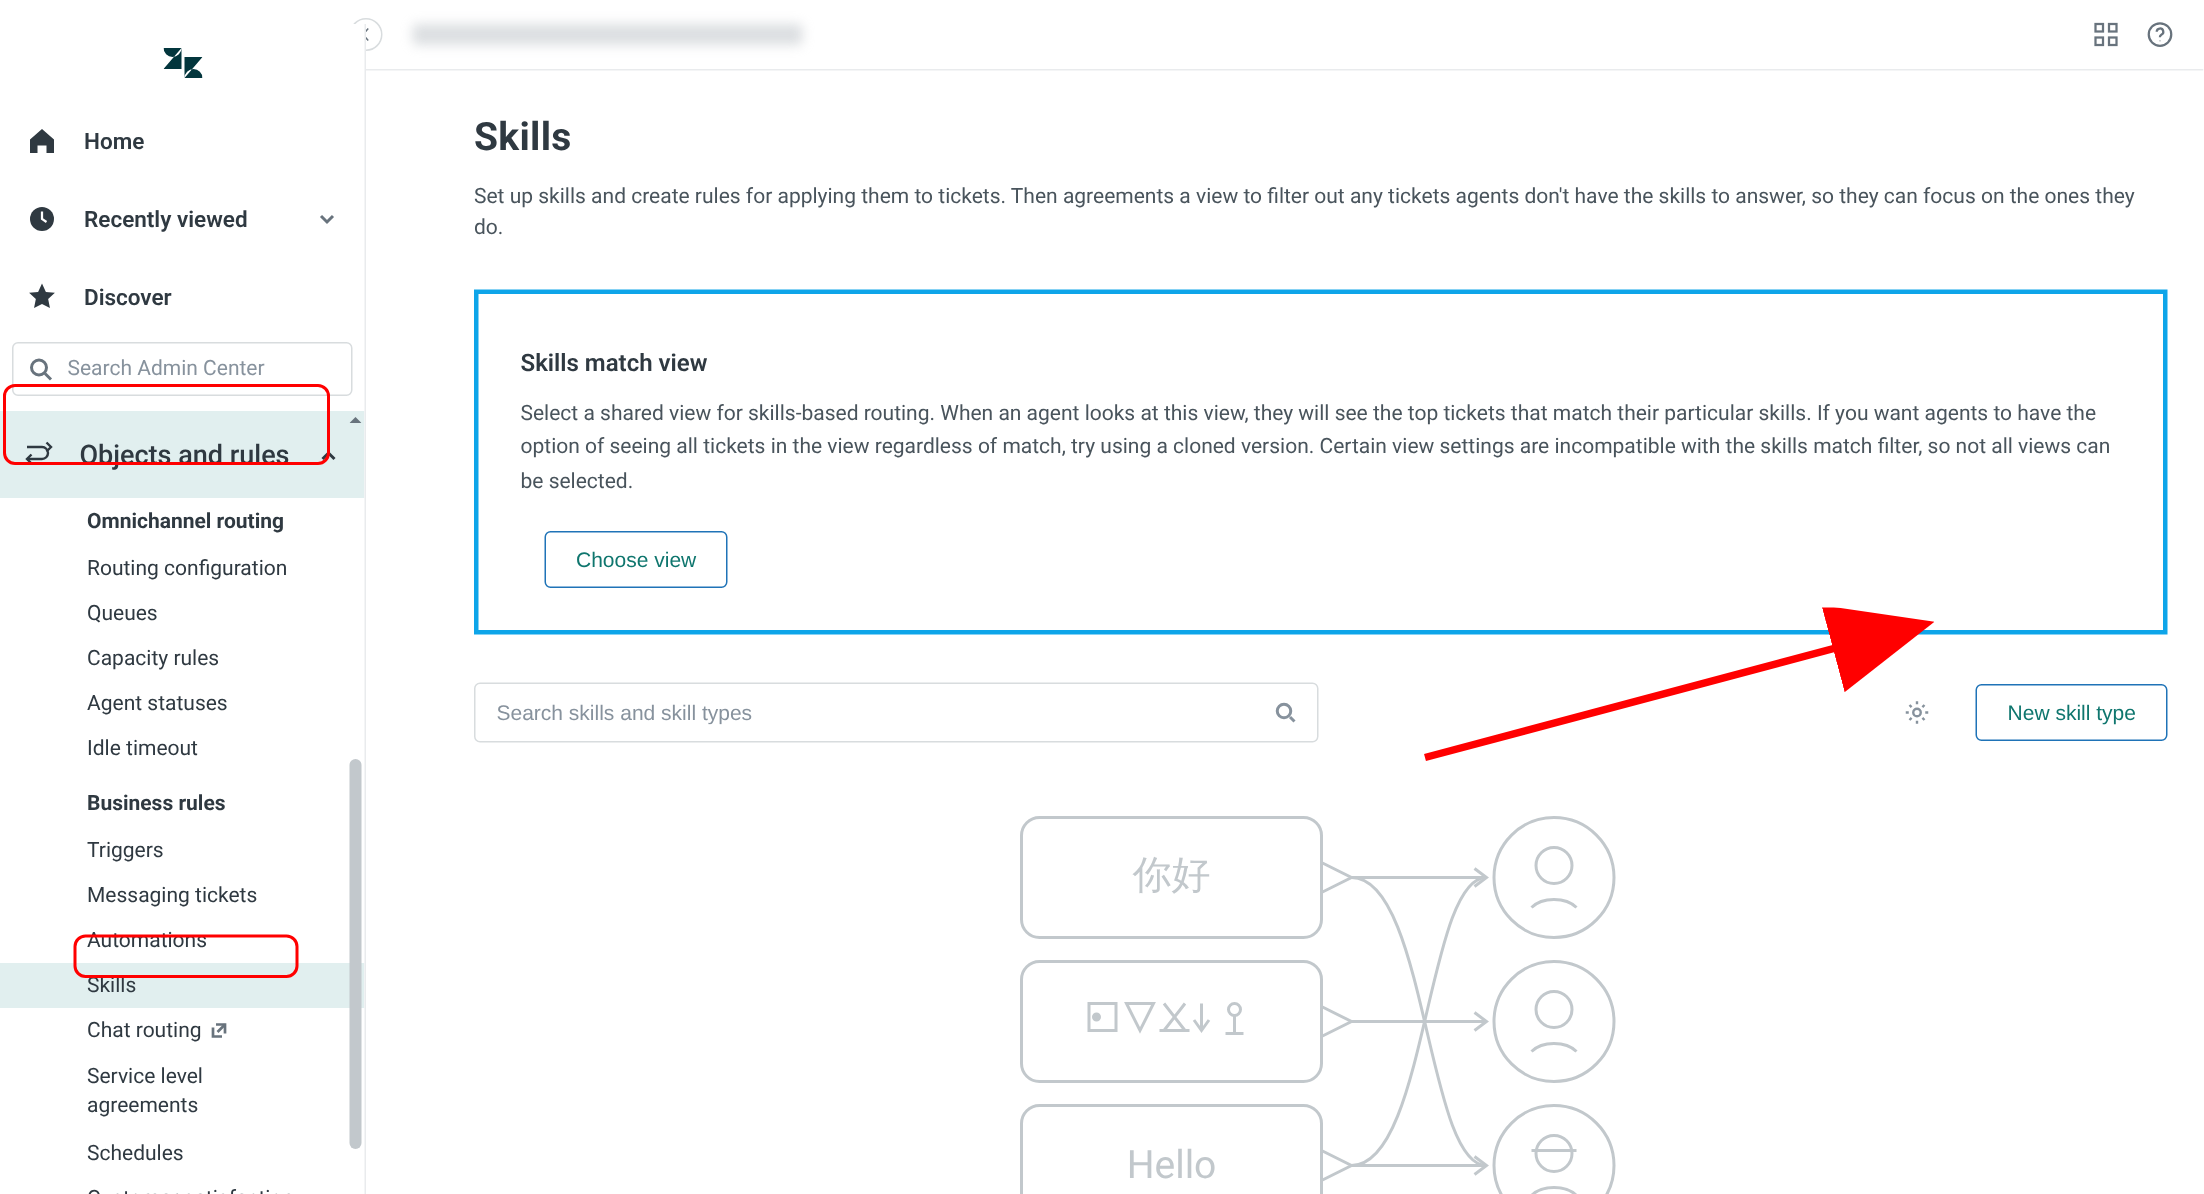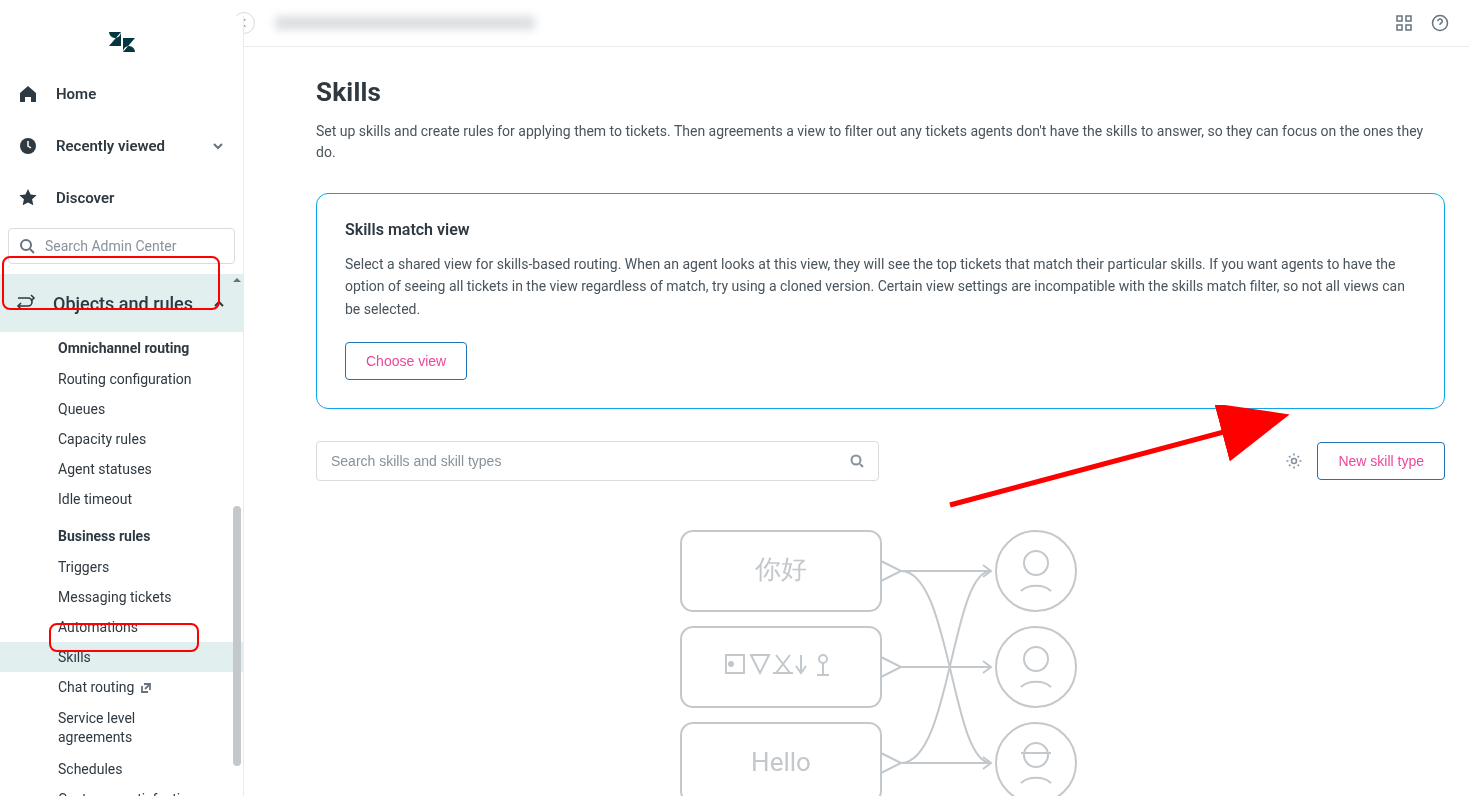--- a/index.html
+++ b/index.html
@@ -98,28 +98,28 @@
 
   
   .main{
     position:absolute;left:244px;right:0;top:47px;bottom:0;
     padding:30px 24px 0 72px; overflow:hidden;
   }
   h1{font-size:26px;font-weight:700;letter-spacing:.2px;margin-bottom:14px;}
   .sub{font-size:14px;color:#49545c;line-height:1.5;margin-bottom:30px;}
 
   .card{
-    border:1px solid #0ea5e9;border-radius:12px;padding:26px 28px 28px 28px;margin-bottom:32px;
+    border:3px solid #0ea5e9;border-radius:0;padding:36px 28px 28px 28px;margin-bottom:32px;
   }
   .card h3{font-size:16px;font-weight:600;margin-bottom:14px;}
   .card p{font-size:14px;color:#49545c;line-height:1.6;margin-bottom:22px;}
   .btn-outline{
     display:inline-flex;align-items:center;justify-content:center;
     height:38px;padding:0 20px;border:1px solid #1f73b7;border-radius:4px;
-    color:#ec4899;font-size:14px;background:#fff;cursor:pointer;font-weight:400;
+    color:#0f766e;font-size:14px;background:#fff;cursor:pointer;font-weight:400;margin-left:16px;
   }
 
   .toolbar-row{display:flex;align-items:center;gap:14px;margin-bottom:40px;}
   .search-large{
     width:563px;height:40px;border:1px solid #d8dcde;border-radius:4px;
     display:flex;align-items:center;padding:0 14px;color:#87929d;font-size:14px;
   }
   .search-large input{border:none;outline:none;flex:1;font-size:14px;color:#2f3941;background:transparent;}
   .search-large input::placeholder{color:#87929d;}
   .search-large svg{width:14px;height:14px;fill:none;stroke:#87929d;stroke-width:2;}

